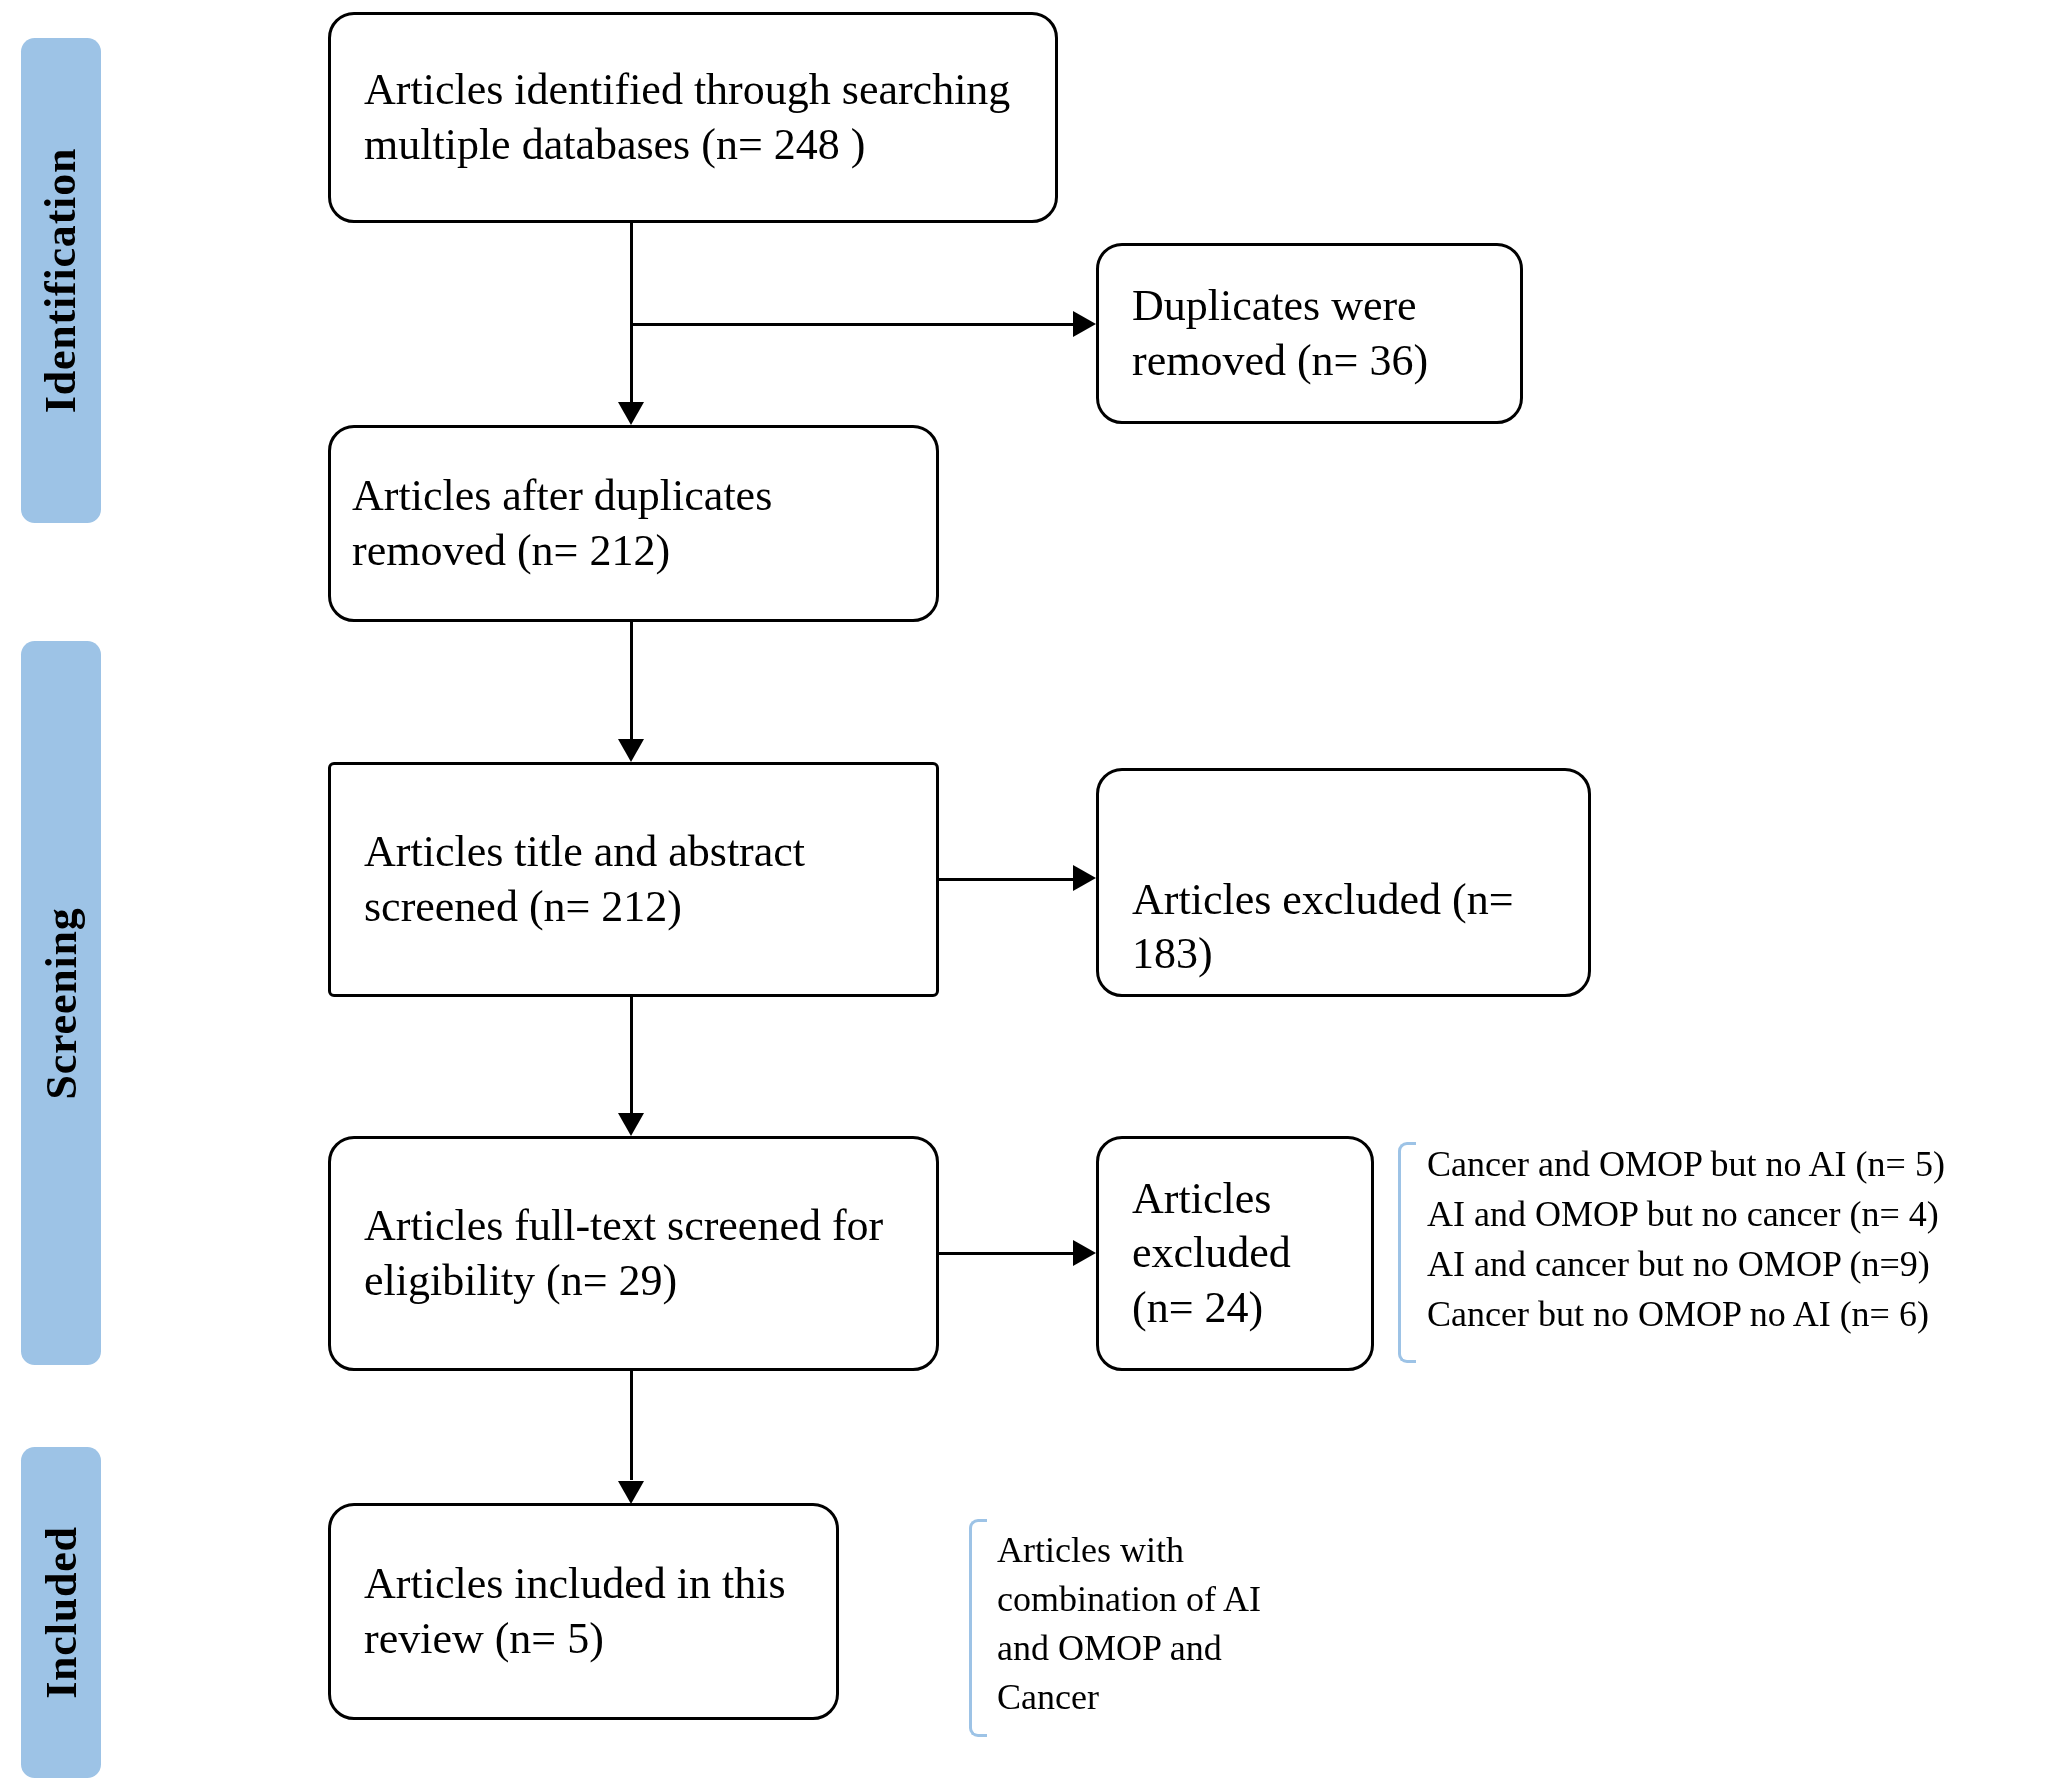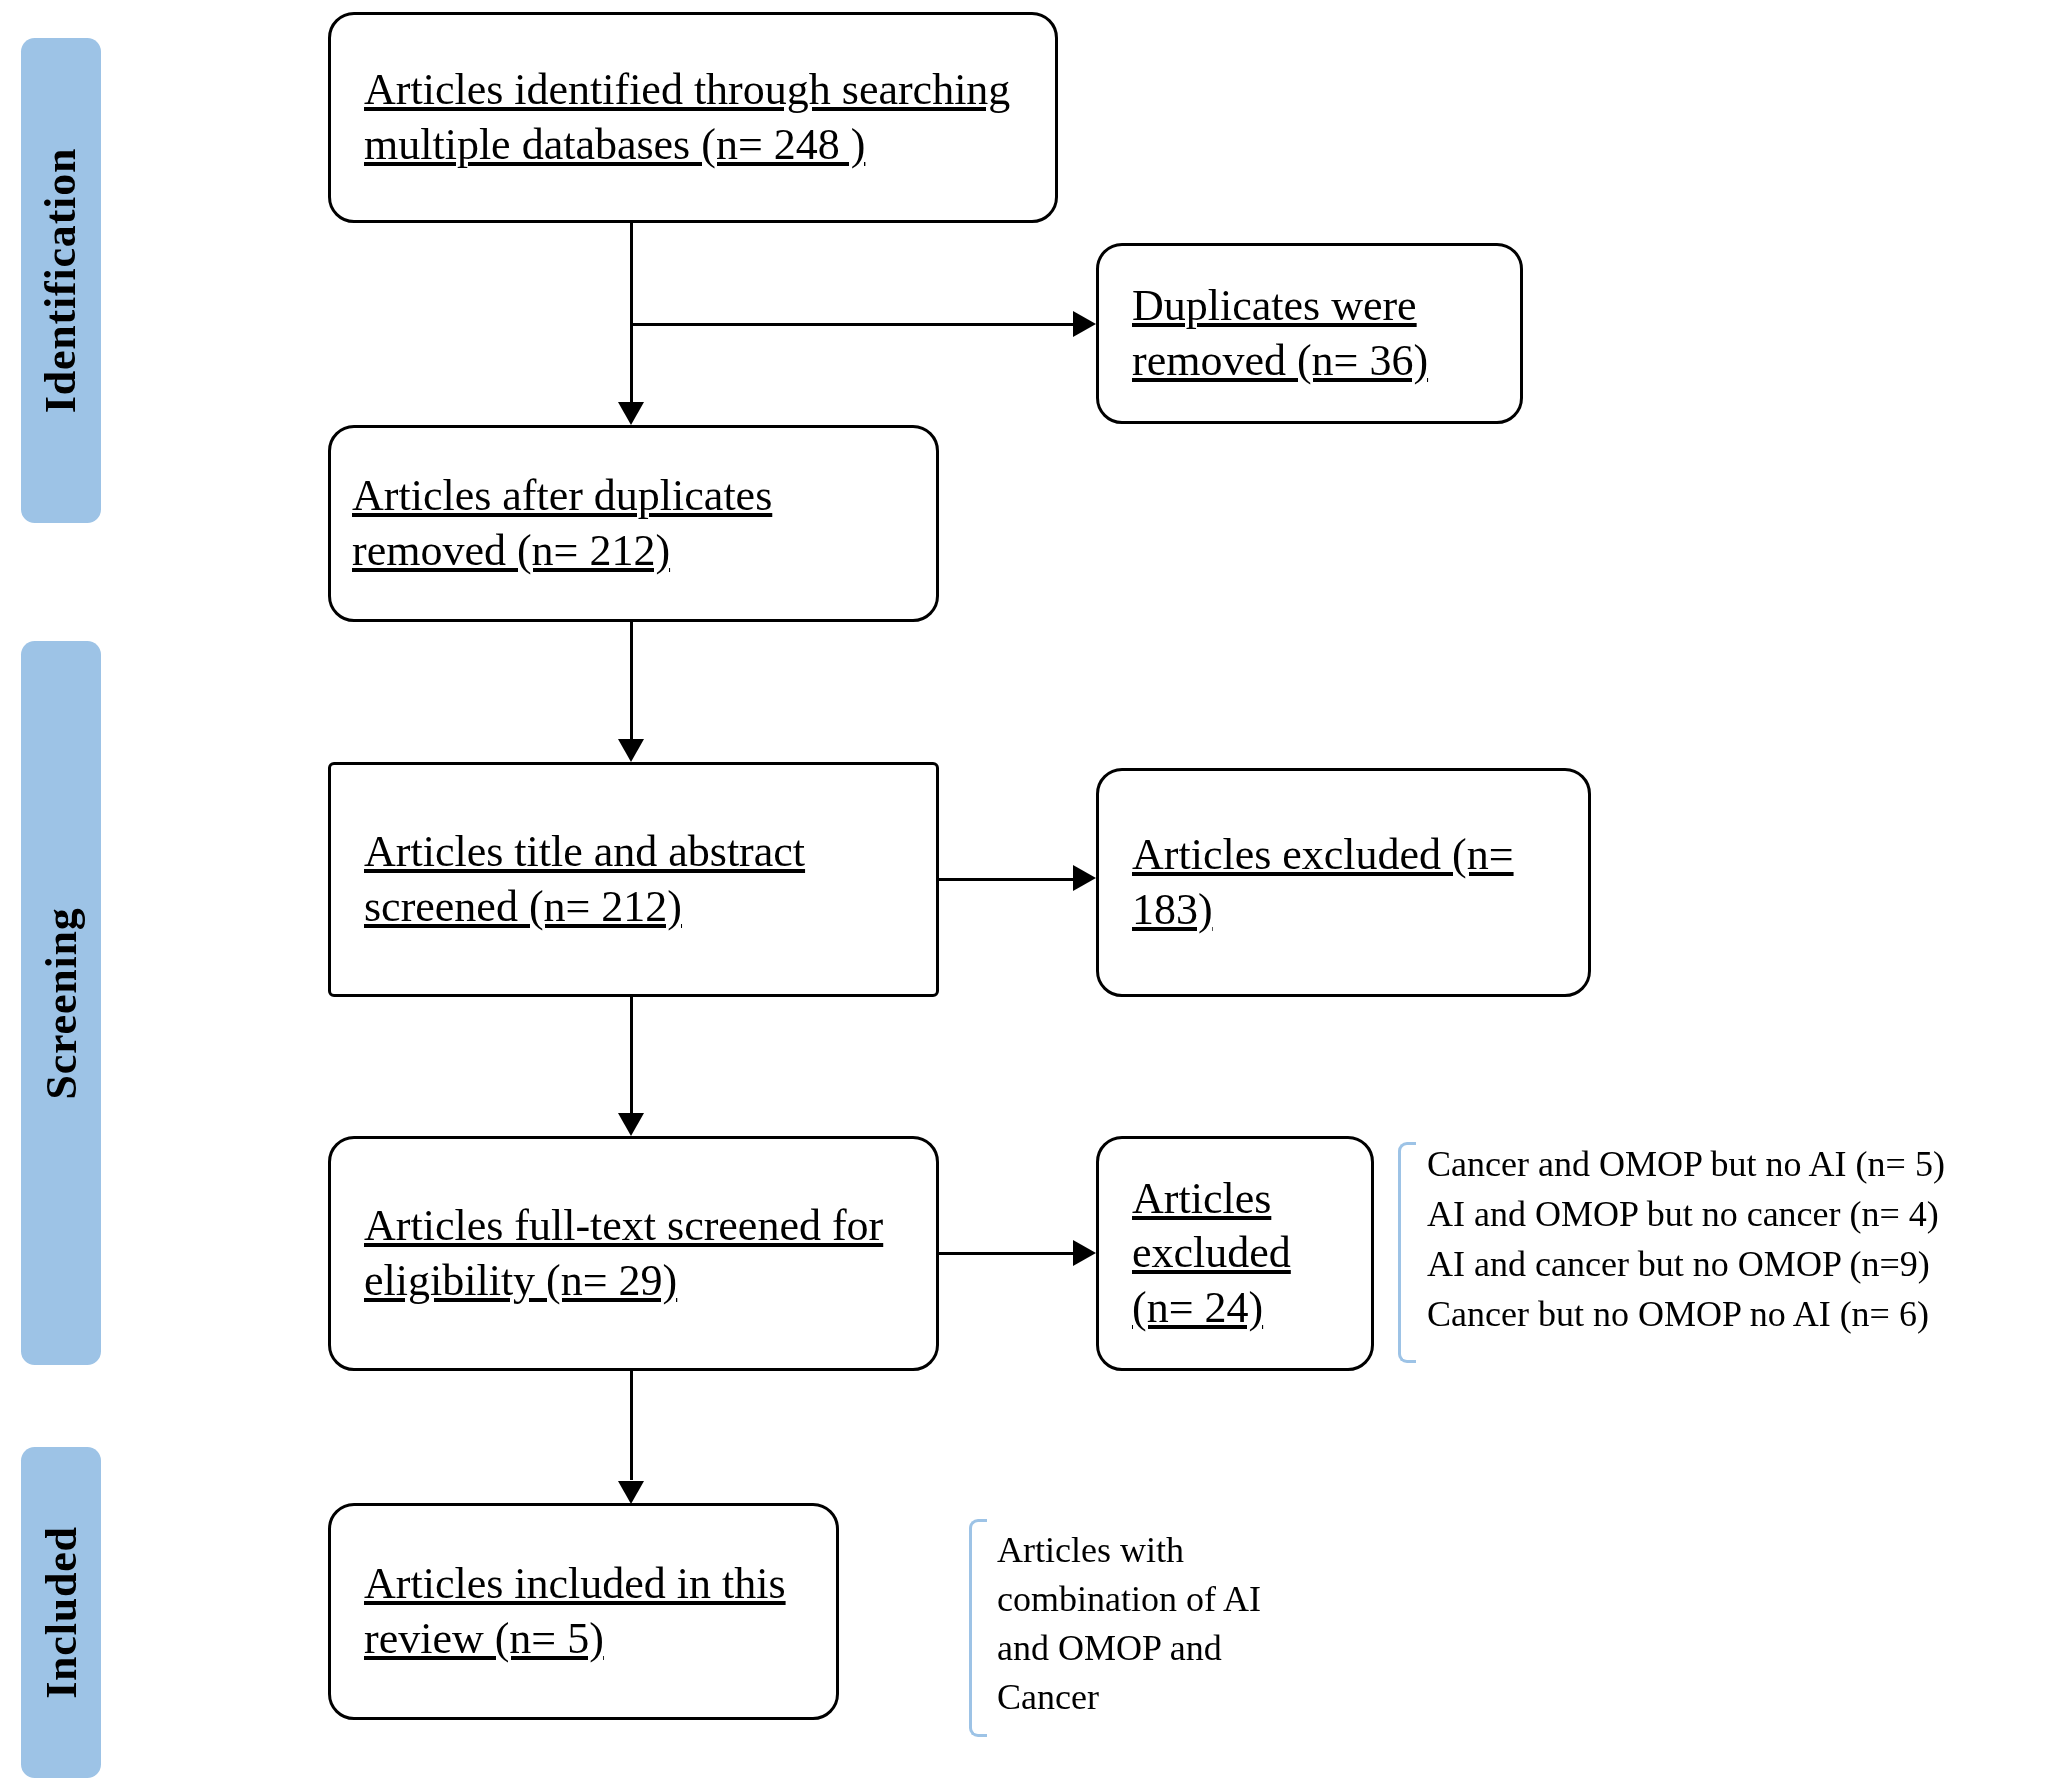--- a/index.html
+++ b/index.html
@@ -40,27 +40,26 @@
     position:absolute;
     background:#ffffff;
     border:3px solid #000000;
     border-radius:26px;
     display:flex;
     align-items:center;
     padding:12px 33px;
     box-sizing:border-box;
     font-size:44px;
     line-height:1.24;
-    text-decoration:underline;
   }
   #box-identified{left:328px;top:12px;width:730px;height:211px;}
   #box-duplicates{left:1096px;top:243px;width:427px;height:181px;}
   #box-after-duplicates{left:328px;top:425px;width:611px;height:197px;padding-left:21px;}
   #box-screened{left:328px;top:762px;width:611px;height:235px;border-radius:6px;}
-  #box-excluded-screen{left:1096px;top:768px;width:495px;height:229px;}
+  #box-excluded-screen{left:1096px;top:768px;width:495px;height:229px;align-items:flex-end;}
   #box-fulltext{left:328px;top:1136px;width:611px;height:235px;}
   #box-excluded-fulltext{left:1096px;top:1136px;width:278px;height:235px;}
   #box-included{left:328px;top:1503px;width:511px;height:217px;}
 
   
   .line{position:absolute;background:#000000;}
   .ah-down{
     position:absolute;width:0;height:0;
     border-left:13.7px solid transparent;
     border-right:13.7px solid transparent;

